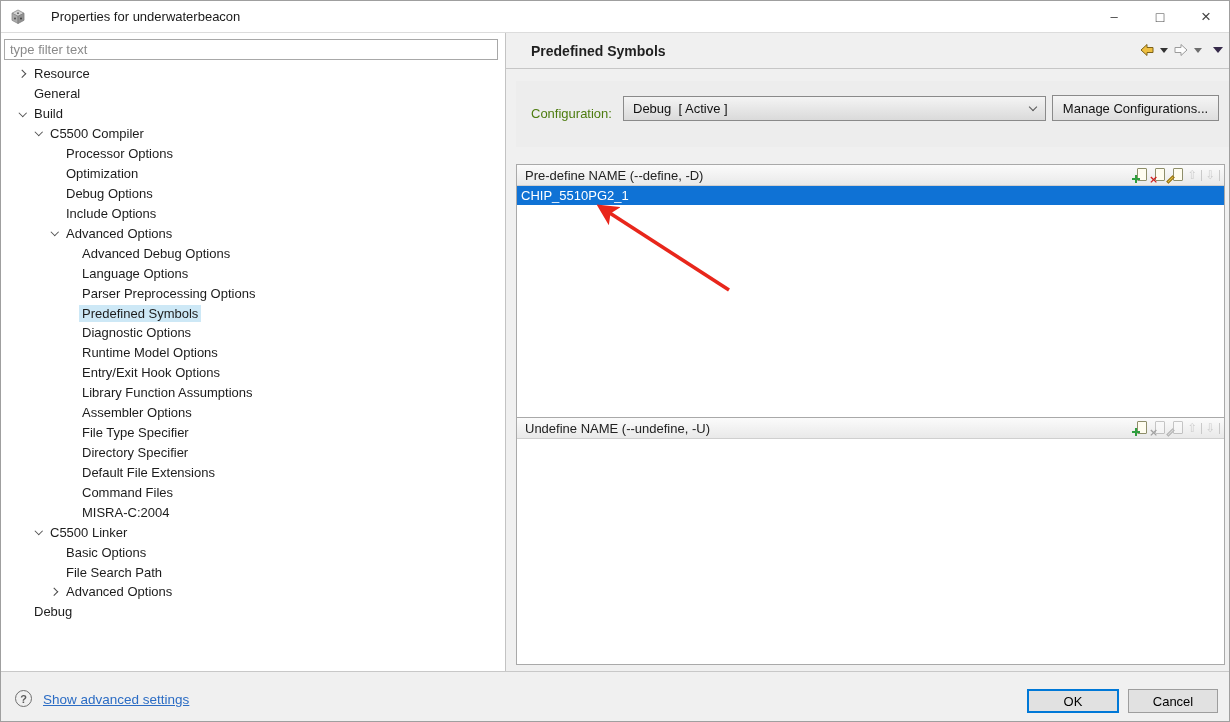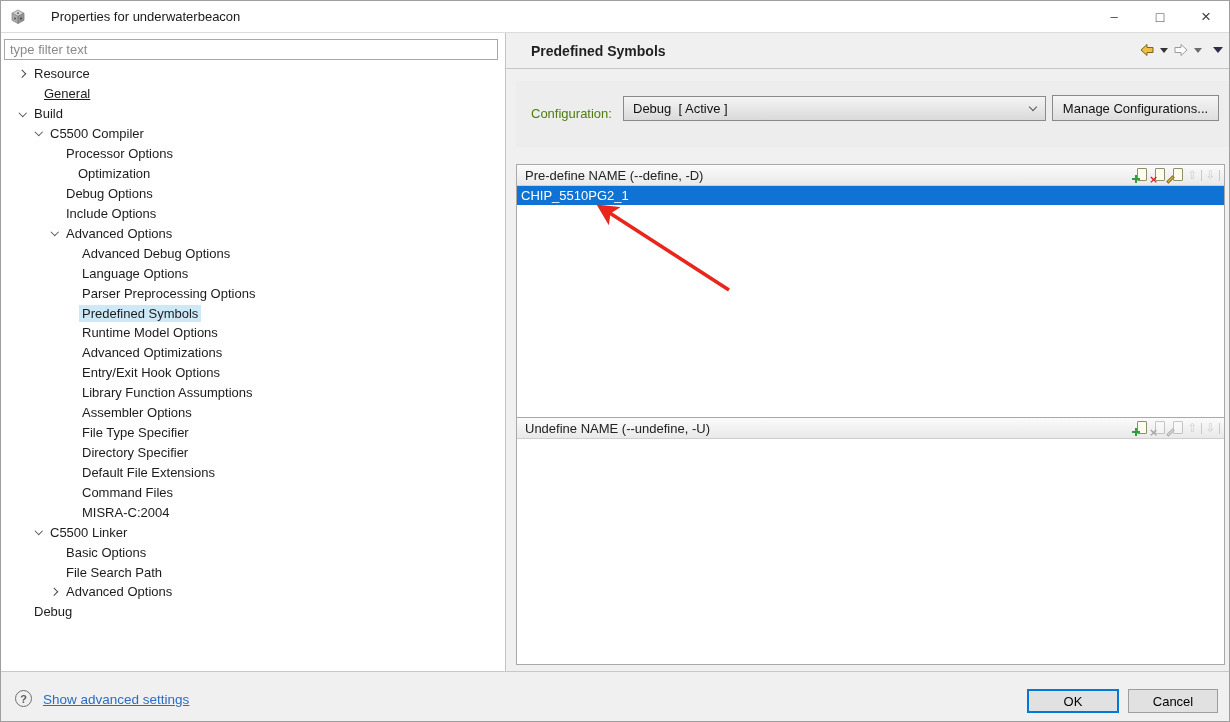--- a/index.html
+++ b/index.html
@@ -106,41 +106,41 @@
 
     <div class="left-panel">
       <input class="filter-input" value="" placeholder="type filter text" style="">
       <div class="tree">
           <div class="tree-row" style="padding-left: 14px;">
             <span class="tw">
               <span class="chev collapsed"></span>
             </span>
             <span class="tree-label">Resource</span>
           </div>
-          <div class="tree-row" style="padding-left: 24px; text-decoration: underline;">
+          <div class="tree-row" style="padding-left: 14px;">
             <span class="tw"></span>
             <span class="tree-label">General</span>
           </div>
           <div class="tree-row" style="padding-left: 14px;">
             <span class="tw">
               <span class="chev expanded"></span>
             </span>
             <span class="tree-label">Build</span>
           </div>
           <div class="tree-row" style="padding-left: 30px;">
             <span class="tw">
               <span class="chev expanded"></span>
             </span>
             <span class="tree-label">C5500 Compiler</span>
           </div>
           <div class="tree-row" style="padding-left: 46px;">
             <span class="tw"></span>
             <span class="tree-label">Processor Options</span>
           </div>
-          <div class="tree-row" style="padding-left: 46px; margin-left: 12px;">
+          <div class="tree-row" style="padding-left: 46px;">
             <span class="tw"></span>
             <span class="tree-label">Optimization</span>
           </div>
           <div class="tree-row" style="padding-left: 46px;">
             <span class="tw"></span>
             <span class="tree-label">Debug Options</span>
           </div>
           <div class="tree-row" style="padding-left: 46px;">
             <span class="tw"></span>
             <span class="tree-label">Include Options</span>
@@ -162,25 +162,25 @@
           <div class="tree-row" style="padding-left: 62px;">
             <span class="tw"></span>
             <span class="tree-label">Parser Preprocessing Options</span>
           </div>
           <div class="tree-row" style="padding-left: 62px;">
             <span class="tw"></span>
             <span class="tree-label sel">Predefined Symbols</span>
           </div>
           <div class="tree-row" style="padding-left: 62px;">
             <span class="tw"></span>
+            <span class="tree-label">Diagnostic Options</span>
+          </div>
+          <div class="tree-row" style="padding-left: 62px;">
+            <span class="tw"></span>
             <span class="tree-label">Runtime Model Options</span>
-          </div>
-          <div class="tree-row" style="padding-left: 62px;">
-            <span class="tw"></span>
-            <span class="tree-label">Advanced Optimizations</span>
           </div>
           <div class="tree-row" style="padding-left: 62px;">
             <span class="tw"></span>
             <span class="tree-label">Entry/Exit Hook Options</span>
           </div>
           <div class="tree-row" style="padding-left: 62px;">
             <span class="tw"></span>
             <span class="tree-label">Library Function Assumptions</span>
           </div>
           <div class="tree-row" style="padding-left: 62px;">

